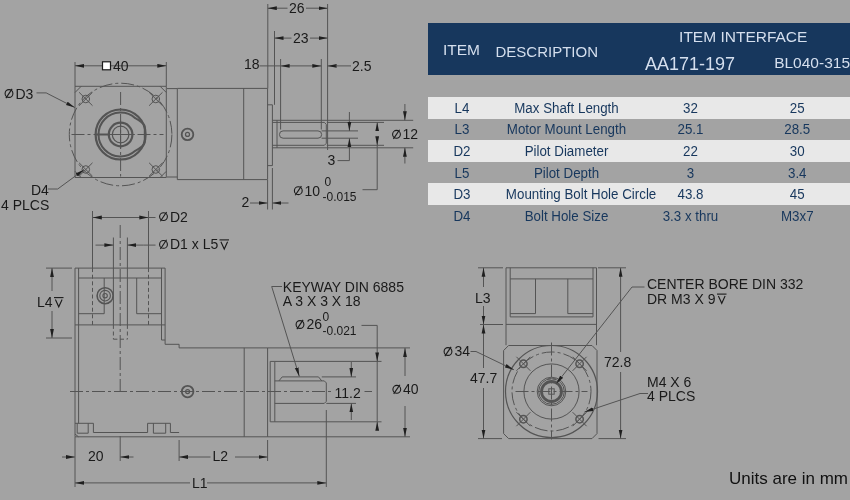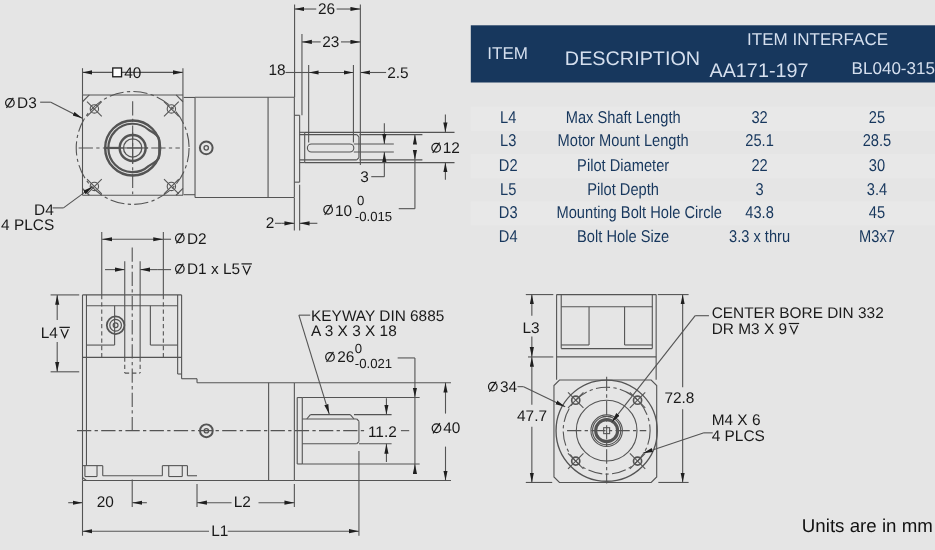--- a/index.html
+++ b/index.html
@@ -1,14 +1,14 @@
 <!DOCTYPE html>
 <html><head><meta charset="utf-8"><style>
 html,body{margin:0;padding:0;background:#fff;}
-#c{position:relative;width:850px;height:500px;background:#e5e5e5;overflow:hidden;font-family:"Liberation Sans",sans-serif;}
+#c{position:relative;width:850px;height:500px;background:#a3a3a3;overflow:hidden;font-family:"Liberation Sans",sans-serif;}
 #tbl{position:absolute;left:427.5px;top:23px;width:422.5px;height:202px;font-family:Liberation Sans, sans-serif;color:#17375d;}
 .hd{position:absolute;left:0;top:0;width:100%;height:52.4px;background:#17375d;color:#d5dfee;}
 .hd div{position:absolute;}
 .row{position:absolute;left:0;width:100%;height:21.6px;}
 .row div{position:absolute;top:50%;transform:translateY(-50%) scaleX(0.86);text-align:center;font-size:15.5px;white-space:nowrap;}
 .c1{left:0;width:68px;} .c2{left:68px;width:141px;} .c3{left:209px;width:107px;} .c4{left:316px;width:106.5px;}
 </style></head><body>
 <div id="c">
 <svg width="850" height="500" viewBox="0 0 850 500" style="position:absolute;left:0;top:0">
 <defs>
@@ -337,21 +337,21 @@
 <line x1="632" y1="287" x2="556.2" y2="383.8" stroke="#545454" stroke-width="1" marker-end="url(#ar)"></line>
 <text x="647" y="386.5" font-size="14" font-family="&quot;Liberation Sans&quot;, sans-serif" fill="#1a1a1a" text-anchor="start" font-weight="normal">M4 X 6</text>
 <text x="647" y="401" font-size="14" font-family="&quot;Liberation Sans&quot;, sans-serif" fill="#1a1a1a" text-anchor="start" font-weight="normal">4 PLCS</text>
 <line x1="640" y1="393.5" x2="648" y2="393.5" stroke="#545454" stroke-width="1"></line>
 <line x1="640" y1="393.5" x2="584.5" y2="412" stroke="#545454" stroke-width="1" marker-end="url(#ar)"></line>
 <text x="848" y="483.5" font-size="17" font-family="&quot;Liberation Sans&quot;, sans-serif" fill="#111" text-anchor="end" font-weight="normal">Units are in mm</text>
 </svg>
 <div id="tbl">
   <div class="hd">
     <div style="left:0;width:68px;top:18px;text-align:center;font-size:15.5px;">ITEM</div>
-    <div style="left:68px;width:141px;top:20px;text-align:right;font-size:18px;">DESCRIPTION</div>
+    <div style="left:68px;width:141px;top:20px;text-align:left;font-size:15px;">DESCRIPTION</div>
     <div style="left:209px;width:213.5px;top:5px;text-align:center;font-size:15.5px;">ITEM INTERFACE</div>
     <div style="left:209px;width:107px;top:31px;text-align:center;font-size:18px;">AA171-197</div>
     <div style="left:316px;width:106.5px;top:31px;text-align:right;font-size:15.5px;">BL040-315</div>
   </div>
   <div class="row" style="top:74.0px;background:#e8e8e8;">
         <div class="c1">L4</div>
         <div class="c2">Max Shaft Length</div>
         <div class="c3">32</div>
         <div class="c4">25</div>
       </div>

